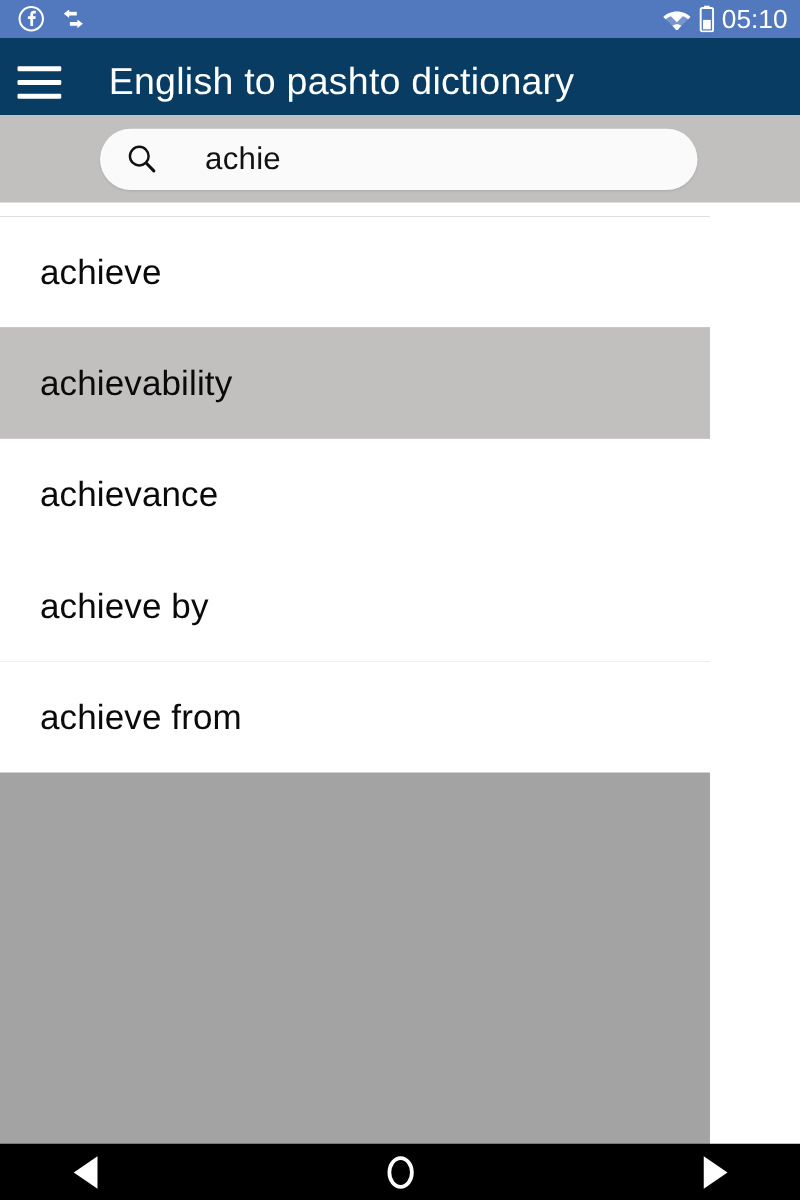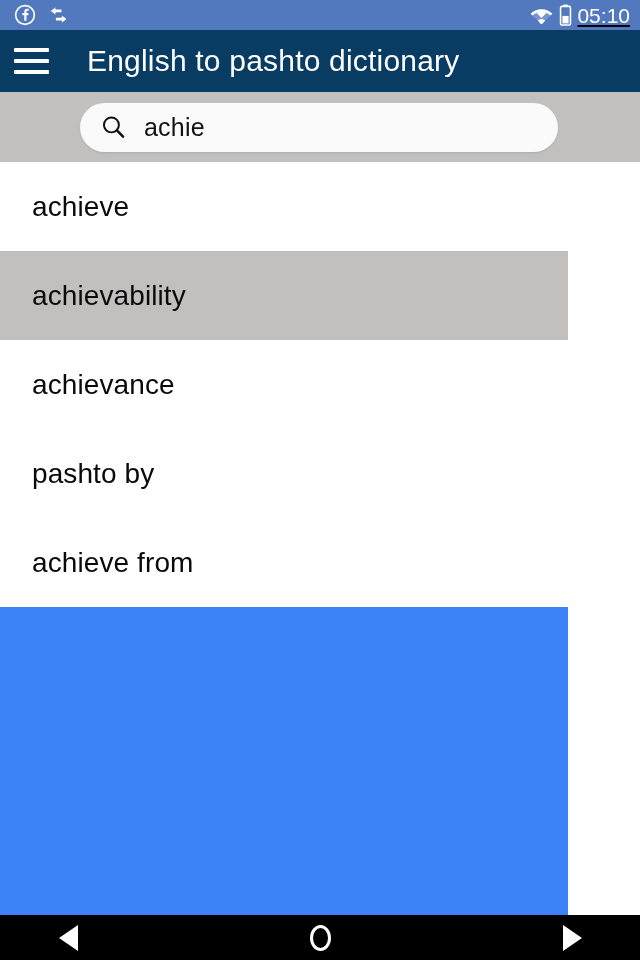--- a/index.html
+++ b/index.html
@@ -27,21 +27,20 @@
     position: absolute;
     top: 0; left: 0;
     width: 640px;
     height: 30px;
     background: #5278be;
     display: flex;
     align-items: center;
     justify-content: space-between;
     padding: 0 10px 0 14px;
     box-sizing: border-box;
-    text-decoration: underline;
   }
   .status-left {
     display: flex;
     align-items: center;
     gap: 9px;
   }
   .status-right {
     display: flex;
     align-items: center;
     gap: 5px;
@@ -53,21 +52,21 @@
     line-height: 1;
     font-family: "Liberation Sans", sans-serif;
   }
   .svg-ico { display: block; }
 
   
   .app-bar {
     position: absolute;
     top: 30px; left: 0;
     width: 640px;
-    height: 62px;
+    height: 72px;
     background: #083c63;
     display: flex;
     align-items: center;
   }
   .hamburger {
     width: 62px;
     height: 62px;
     display: flex;
     flex-direction: column;
     align-items: center;
@@ -117,32 +116,32 @@
   .search-icon-wrap {
     width: 50px;
     display: flex;
     align-items: center;
     justify-content: center;
     margin-left: 8px;
   }
   .search-value {
     font-size: 25px;
     color: #121212;
-    margin-left: 6px;
+    margin-left: 26px;
     letter-spacing: 0.2px;
   }
 
   
   .list {
     position: absolute;
-    top: 162px; left: 0;
+    top: 173px; left: 0;
     width: 568px;
     height: 753px;
     overflow: hidden;
-    background: #3b82f6;
+    background: #a3a3a3;
   }
   .list-item {
     height: 89px;
     display: flex;
     align-items: center;
     padding-left: 32px;
     box-sizing: border-box;
     cursor: pointer;
   }
   .list-item.odd { background: #ffffff; }
@@ -262,21 +261,21 @@
     <div class="list-item odd">
       <span class="label">achieve</span>
     </div>
     <div class="list-item even">
       <span class="label">achievability</span>
     </div>
     <div class="list-item odd">
       <span class="label">achievance</span>
     </div>
     <div class="list-item odd">
-      <span class="label">pashto by</span>
+      <span class="label">achieve by</span>
     </div>
     <div class="list-item odd">
       <span class="label">achieve from</span>
     </div>
   </div>
 
   <div class="nav-bar">
     <div class="nav-btn">
       <span class="tri-left"></span>
     </div>

